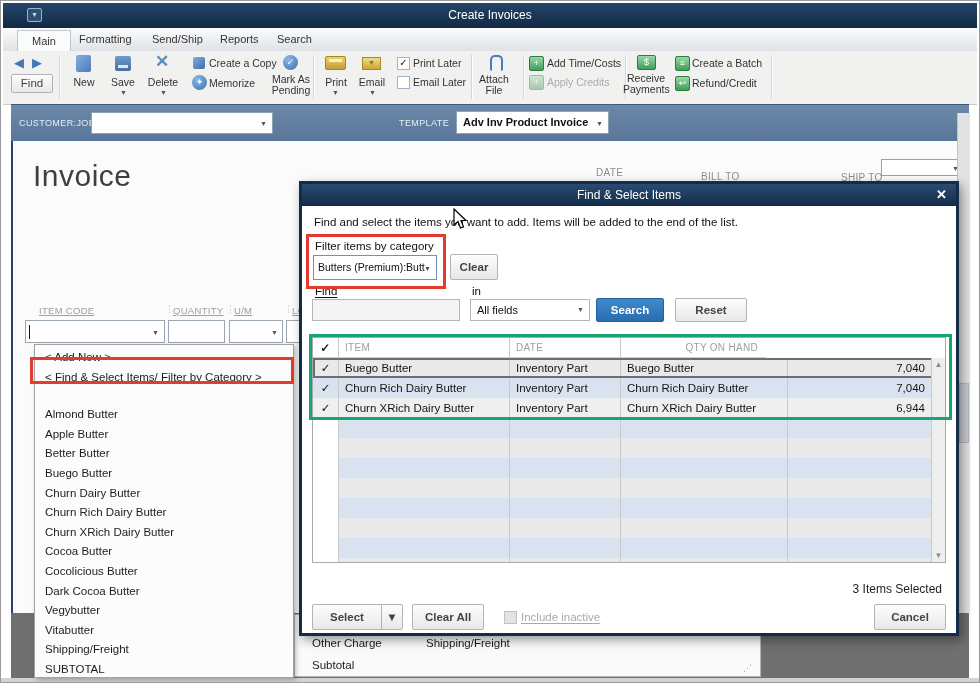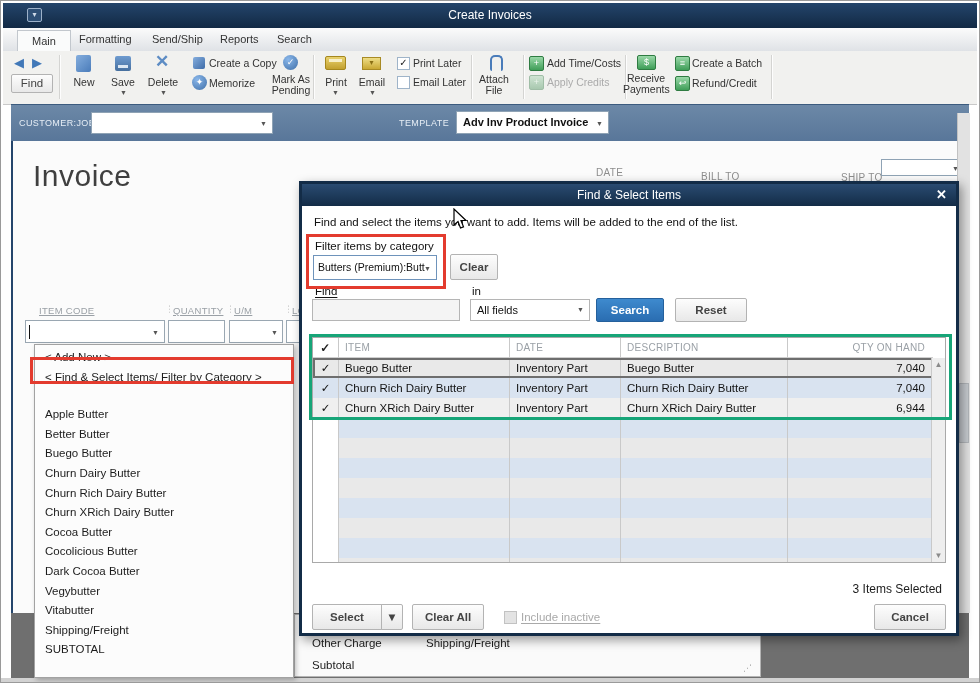--- a/index.html
+++ b/index.html
@@ -216,20 +216,21 @@
   </div>
 
   <div class="abs mainscroll">
       <div class="thumb"></div>
     </div>
 
   <div class="abs droplist">
     <div class="dl-item" style="margin-top:3px;">&lt; Add New &gt;</div>
     <div class="dl-item">&lt; Find &amp; Select Items/ Filter by Category &gt;</div>
     <div style="height:18px;"></div>
+    <div class="dl-item">Almond Butter</div>
     <div class="dl-item">Apple Butter</div>
     <div class="dl-item">Better Butter</div>
     <div class="dl-item">Buego Butter</div>
     <div class="dl-item">Churn Dairy Butter</div>
     <div class="dl-item">Churn Rich Dairy Butter</div>
     <div class="dl-item">Churn XRich Dairy Butter</div>
     <div class="dl-item">Cocoa Butter</div>
     <div class="dl-item">Cocolicious Butter</div>
     <div class="dl-item">Dark Cocoa Butter</div>
     <div class="dl-item">Vegybutter</div>
@@ -264,21 +265,20 @@
       <span class="dar">▼</span>
     </div>
     <div class="btn btn-blue" style="left:294px;top:114px;width:68px;height:24px;line-height:22px;">Search</div>
     <div class="btn" style="left:373px;top:114px;width:72px;height:24px;line-height:22px;">Reset</div>
 
     <div class="ftable">
       <div class="frow fhead">
         <div class="fc c-check">✓</div>
         <div class="fc c-item">ITEM</div>
         <div class="fc c-type">DATE</div>
-        <div class="fc c-desc">DESCRIPTION</div>
         <div class="fc c-qty">QTY ON HAND</div>
       </div>
       <div class="frow row-sel" style="background:#e9e9e9;">
         <div class="fc c-check">✓</div>
         <div class="fc c-item">Buego Butter</div>
         <div class="fc c-type">Inventory Part</div>
         <div class="fc c-desc">Buego Butter</div>
         <div class="fc c-qty">7,040</div>
       </div>
       <div class="frow" style="background:#d9e3f0;">

